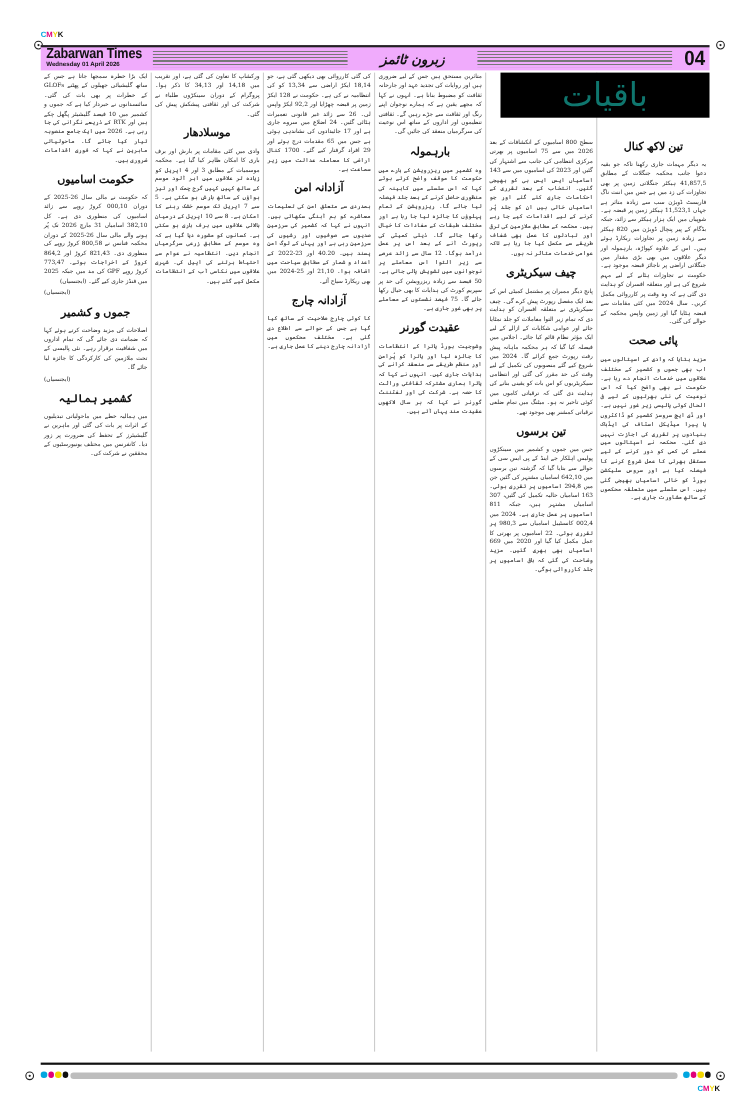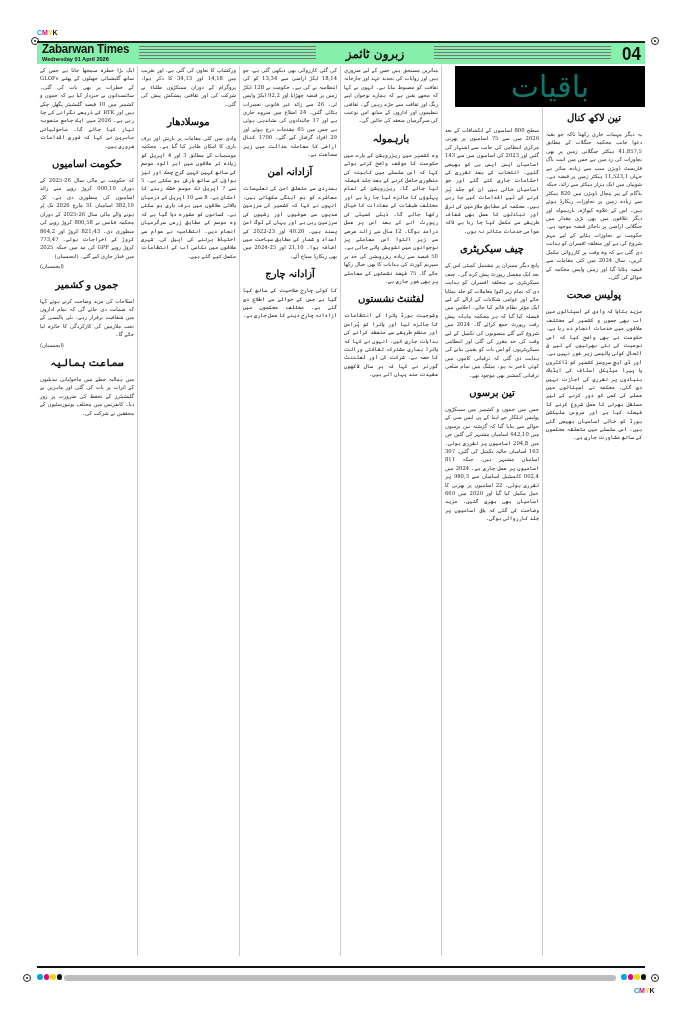--- a/index.html
+++ b/index.html
@@ -4,40 +4,40 @@
 <style>
   * { box-sizing: border-box; margin: 0; padding: 0; }
   html, body { width: 680px; height: 1016px; background: #ffffff; overflow: hidden; }
   body { position: relative; font-family: "DejaVu Sans", sans-serif; color: #111; }
 
   .reg-mark { position: absolute; width: 8px; height: 8px; border: 1px solid #222; border-radius: 50%; }
   .reg-mark::after { content: ""; position: absolute; left: 2px; top: 2px; width: 2px; height: 2px; background: #222; border-radius: 50%; }
   .cmyk-label { position: absolute; font-family: "Liberation Sans", sans-serif; font-weight: bold; font-size: 7px; letter-spacing: 0; }
   .cmyk-label .c { color: #00a6e0; } .cmyk-label .m { color: #e0007a; } .cmyk-label .y { color: #f2d600; } .cmyk-label .k { color: #111; }
 
-  .masthead { position: absolute; left: 37px; top: 41px; width: 608px; height: 23px; background: #86efac; border-top: 2px solid #222; display: flex; align-items: center; justify-content: space-between; }
+  .masthead { position: absolute; left: 37px; top: 41px; width: 608px; height: 23px; background: #f0abfc; border-top: 2px solid #222; display: flex; align-items: center; justify-content: space-between; }
   .mh-left { width: 98px; padding-left: 5px; line-height: 1; }
   .mh-title { font-family: "Liberation Sans", sans-serif; font-weight: bold; font-size: 11.5px; color: #111; letter-spacing: -0.2px; transform: scaleY(1.15); transform-origin: left; display: block; }
   .mh-date { font-family: "Liberation Sans", sans-serif; font-weight: bold; font-size: 5.6px; color: #111; display: block; margin-top: 2px; }
   .mh-lines { flex: 1; height: 15px; background: repeating-linear-gradient(to bottom, #777 0, #777 1px, transparent 1px, transparent 3px); margin: 0 4px; }
-  .mh-urdu { width: 110px; text-align: center; font-family: "DejaVu Serif", serif; font-size: 12px; font-weight: bold; direction: rtl; }
+  .mh-urdu { width: 110px; text-align: center; font-family: "DejaVu Serif", serif; font-size: 12px; font-weight: bold; font-style: italic; direction: rtl; }
   .mh-page { width: 30px; text-align: right; padding-right: 4px; font-family: "Liberation Sans", sans-serif; font-weight: bold; font-size: 17px; transform: scaleY(1.1); }
 
   .section-banner { position: absolute; left: 455px; top: 66px; width: 190px; height: 41px; background: #000; color: #0f766e; display: flex; align-items: center; justify-content: center; font-family: "DejaVu Sans", sans-serif; font-size: 30px; direction: rtl; }
 
   .columns { position: absolute; left: 37px; top: 66px; width: 608px; height: 890px; display: flex; flex-direction: row-reverse; }
   .col { height: 100%; overflow: hidden; direction: rtl; text-align: justify; font-family: "DejaVu Serif", serif; font-size: 5.3px; line-height: 8.4px; color: #222; padding: 0 3px; position: relative; }
   .col + .col { border-right: 0.5px solid #ccc; }
   .col-1 { width: 102px; }
   .col-2 { width: 101px; }
   .col-3 { width: 101px; }
   .col-4 { width: 101px; }
   .col-5 { width: 102px; }
   .col-6 { width: 101px; }
-  .col.under-banner { padding-top: 38px; }
+  .col.under-banner { padding-top: 54px; }
   .col-2.under-banner { padding-top: 60px; }
 
   .headline { display: block; text-align: center; font-family: Liberation Sans, sans-serif; font-weight: bold; font-size: 10px; line-height: 16px; margin: 6px 0 4px; color: #111; }
   .para { display: block; margin-bottom: 2px; }
   .sig { display: block; text-align: left; font-size: 5.3px; }
 
   .bottom-rule { position: absolute; left: 37px; top: 966px; width: 608px; height: 1.5px; background: #111; }
   .color-bar { position: absolute; left: 64px; top: 975px; width: 552px; height: 6px; background: #bdbdbd; border-radius: 3px; }
   .dots { position: absolute; top: 974px; display: flex; gap: 1px; }
   .dot { width: 5.5px; height: 5.5px; border-radius: 50%; }
@@ -59,37 +59,37 @@
   <div class="mh-lines"></div>
   <div class="mh-urdu">زبرون ٹائمز</div>
   <div class="mh-lines"></div>
   <div class="mh-page">04</div>
 </header>
 
 <main class="columns">
   <section class="col col-1 under-banner">
     <h2 class="headline">تین لاکھ کنال</h2>
     <p class="para">یہ دیگر مہمات جاری رکھنا تاکہ جو بقیہ دعوا جانب محکمہ جنگلات کے مطابق 41,857,5 ہیکٹر جنگلاتی زمین پر بھی تجاوزات کی زد میں ہے جس میں اننت ناگ فاریسٹ ڈویژن سب سے زیادہ متاثر ہے جہاں 11,523,1 ہیکٹر زمین پر قبضہ ہے۔ شوپیاں میں ایک ہزار ہیکٹر سے زائد، جبکہ بڈگام کے پیر پنچال ڈویژن میں 820 ہیکٹر سے زیادہ زمین پر تجاوزات ریکارڈ ہوئے ہیں۔ اس کے علاوہ کپواڑہ، بارہمولہ اور دیگر علاقوں میں بھی بڑی مقدار میں جنگلاتی اراضی پر ناجائز قبضہ موجود ہے۔ حکومت نے تجاوزات ہٹانے کے لیے مہم شروع کی ہے اور متعلقہ افسران کو ہدایت دی گئی ہے کہ وہ وقت پر کارروائی مکمل کریں۔ سال 2024 میں کئی مقامات سے قبضہ ہٹایا گیا اور زمین واپس محکمہ کے حوالے کی گئی۔</p>
-    <h2 class="headline">پولیس صحت</h2>
+    <h2 class="headline">پائی صحت</h2>
     <p class="para">مزید بتایا کہ وادی کے اسپتالوں میں اب بھی جموں و کشمیر کے مختلف علاقوں میں خدمات انجام دے رہا ہے۔ حکومت نے بھی واضح کیا کہ اس نوعیت کی نئی بھرتیوں کے لیے فی الحال کوئی پالیسی زیر غور نہیں ہے۔ اور ڈی ایچ سروسز کشمیر کو ڈاکٹروں یا پیرا میڈیکل اسٹاف کی ایڈہاک بنیادوں پر تقرری کی اجازت نہیں دی گئی۔ محکمہ نے اسپتالوں میں عملے کی کمی کو دور کرنے کے لیے مستقل بھرتی کا عمل شروع کرنے کا فیصلہ کیا ہے اور سروس سلیکشن بورڈ کو خالی اسامیاں بھیجی گئی ہیں۔ اس سلسلے میں متعلقہ محکموں کے ساتھ مشاورت جاری ہے۔</p>
   </section>
 
   <section class="col col-2 under-banner">
     <p class="para">سطح 800 اسامیوں کے انکشافات کے بعد 2026 میں سے 75 اسامیوں پر بھرتی مرکزی انتظامی کی جانب سے اشتہار کی گئیں اور 2023 کی اسامیوں میں سے 143 اسامیاں ایس ایس بی کو بھیجی گئیں۔ انتخاب کے بعد تقرری کے احکامات جاری کئے گئے اور جو اسامیاں خالی ہیں ان کو جلد پُر کرنے کے لیے اقدامات کیے جا رہے ہیں۔ محکمہ کے مطابق ملازمین کی ترقی اور تبادلوں کا عمل بھی شفاف طریقے سے مکمل کیا جا رہا ہے تاکہ عوامی خدمات متاثر نہ ہوں۔</p>
     <h2 class="headline">چیف سیکریٹری</h2>
     <p class="para">پانچ دیگر ممبران پر مشتمل کمیٹی اس کے بعد ایک مفصل رپورٹ پیش کرے گی۔ چیف سیکریٹری نے متعلقہ افسران کو ہدایت دی کہ تمام زیر التوا معاملات کو جلد نمٹایا جائے اور عوامی شکایات کے ازالے کے لیے ایک مؤثر نظام قائم کیا جائے۔ اجلاس میں فیصلہ کیا گیا کہ ہر محکمہ ماہانہ پیش رفت رپورٹ جمع کرائے گا۔ 2024 میں شروع کیے گئے منصوبوں کی تکمیل کے لیے وقت کی حد مقرر کی گئی اور انتظامی سیکریٹریوں کو اس بات کو یقینی بنانے کی ہدایت دی گئی کہ ترقیاتی کاموں میں کوئی تاخیر نہ ہو۔ میٹنگ میں تمام ضلعی ترقیاتی کمشنر بھی موجود تھے۔</p>
     <h2 class="headline">تین برسوں</h2>
     <p class="para">جس میں جموں و کشمیر میں سینکڑوں پولیس اہلکار جے اینڈ کے پی ایس سی کے حوالے سے بتایا گیا کہ گزشتہ تین برسوں میں 642,10 اسامیاں مشتہر کی گئیں جن میں 294,8 اسامیوں پر تقرری ہوئی۔ 163 اسامیاں حالیہ تکمیل کی گئیں، 307 اسامیاں مشتہر ہیں، جبکہ 811 اسامیوں پر عمل جاری ہے۔ 2024 میں 002,4 کانسٹیبل اسامیاں سے 980,3 پر تقرری ہوئی۔ 22 اسامیوں پر بھرتی کا عمل مکمل کیا گیا اور 2020 میں 669 اسامیاں بھی بھری گئیں۔ مزید وضاحت کی گئی کہ باقی اسامیوں پر جلد کارروائی ہوگی۔</p>
   </section>
 
   <section class="col col-3">
     <p class="para">متاثرین مستحق ہیں جس کے لیے ضروری ہیں اور روایات کی تجدید عہد اور جارحانہ ثقافت کو مضبوط بنانا ہے۔ انہوں نے کہا کہ مجھے یقین ہے کہ ہمارے نوجوان اپنے رنگ اور ثقافت سے جڑے رہیں گے۔ ثقافتی تنظیموں اور اداروں کے ساتھ اس نوعیت کی سرگرمیاں منعقد کی جائیں گی۔</p>
     <h2 class="headline">بارہمولہ</h2>
     <p class="para">وہ کشمیر میں ریزرویشن کے بارے میں حکومت کا موقف واضح کرتے ہوئے کہا کہ اس سلسلے میں کابینہ کی منظوری حاصل کرنے کے بعد جلد فیصلہ لیا جائے گا۔ ریزرویشن کے تمام پہلوؤں کا جائزہ لیا جا رہا ہے اور مختلف طبقات کے مفادات کا خیال رکھا جائے گا۔ ذیلی کمیٹی کی رپورٹ آنے کے بعد اس پر عمل درآمد ہوگا۔ 12 سال سے زائد عرصے سے زیر التوا اس معاملے پر نوجوانوں میں تشویش پائی جاتی ہے۔ 50 فیصد سے زیادہ ریزرویشن کی حد پر سپریم کورٹ کی ہدایات کا بھی خیال رکھا جائے گا۔ 75 فیصد نشستوں کے معاملے پر بھی غور جاری ہے۔</p>
-    <h2 class="headline">لفٹننٹ نشستوں</h2>
+    <h2 class="headline">عقیدت گورنر</h2>
     <p class="para">وشوجیت بورڈ یاترا کے انتظامات کا جائزہ لیا اور یاترا کو پُرامن اور منظم طریقے سے منعقد کرانے کی ہدایات جاری کیں۔ انہوں نے کہا کہ یاترا ہماری مشترکہ ثقافتی وراثت کا حصہ ہے۔ شرکت کی اور لفٹننٹ گورنر نے کہا کہ ہر سال لاکھوں عقیدت مند یہاں آتے ہیں۔</p>
   </section>
 
   <section class="col col-4">
     <p class="para">کی گئی کارروائی بھی دیکھی گئی ہے، جو 18,14 ایکڑ اراضی سے 13,34 کو کی انتظامیہ نے کی ہے۔ حکومت نے 128 ایکڑ زمین پر قبضہ چھڑایا اور 92,2 ایکڑ واپس لی۔ 26 سے زائد غیر قانونی تعمیرات ہٹائی گئیں۔ 24 اضلاع میں سروے جاری ہے اور 17 جائیدادوں کی نشاندہی ہوئی ہے جس میں 65 مقدمات درج ہوئے اور 29 افراد گرفتار کیے گئے۔ 1700 کنال اراضی کا معاملہ عدالت میں زیر سماعت ہے۔</p>
     <h2 class="headline">آزادانہ امن</h2>
     <p class="para">ہمدردی سے متعلق امن کی تعلیمات معاشرے کو ہم آہنگی سکھاتی ہیں۔ انہوں نے کہا کہ کشمیر کی سرزمین صدیوں سے صوفیوں اور رشیوں کی سرزمین رہی ہے اور یہاں کے لوگ امن پسند ہیں۔ 40.20 اور 23-2022 کے اعداد و شمار کے مطابق سیاحت میں اضافہ ہوا۔ 21,10 اور 25-2024 میں بھی ریکارڈ سیاح آئے۔</p>
     <h2 class="headline">آزادانہ چارج</h2>
     <p class="para">کا کوئی چارج صلاحیت کے ساتھ کیا گیا ہے جس کے حوالے سے اطلاع دی گئی ہے۔ مختلف محکموں میں آزادانہ چارج دینے کا عمل جاری ہے۔</p>
   </section>
@@ -101,21 +101,21 @@
   </section>
 
   <section class="col col-6">
     <p class="para">ایک بڑا خطرہ سمجھا جاتا ہے جس کے ساتھ گلیشیائی جھیلوں کے پھٹنے GLOFs کے خطرات پر بھی بات کی گئی۔ سائنسدانوں نے خبردار کیا ہے کہ جموں و کشمیر میں 10 فیصد گلیشیئر پگھل چکے ہیں اور RTK کے ذریعے نگرانی کی جا رہی ہے۔ 2026 میں ایک جامع منصوبہ تیار کیا جائے گا۔ ماحولیاتی ماہرین نے کہا کہ فوری اقدامات ضروری ہیں۔</p>
     <h2 class="headline">حکومت اسامیوں</h2>
     <p class="para">کہ حکومت نے مالی سال 26-2025 کے دوران 000,10 کروڑ روپے سے زائد اسامیوں کی منظوری دی ہے۔ کل 382,10 اسامیاں 31 مارچ 2026 تک پُر ہونے والے مالی سال 26-2025 کے دوران محکمہ فنانس نے 800,58 کروڑ روپے کی منظوری دی۔ 821,43 کروڑ اور 864,2 کروڑ کے اخراجات ہوئے۔ 773,47 کروڑ روپے GPF کی مد میں جبکہ 2025 میں فنڈز جاری کیے گئے۔ (ایجنسیاں)</p>
     <span class="sig">(ایجنسیاں)</span>
     <h2 class="headline">جموں و کشمیر</h2>
     <p class="para">اصلاحات کی مزید وضاحت کرتے ہوئے کہا کہ ضمانت دی جائے گی کہ تمام اداروں میں شفافیت برقرار رہے۔ نئی پالیسی کے تحت ملازمین کی کارکردگی کا جائزہ لیا جائے گا۔</p>
     <span class="sig">(ایجنسیاں)</span>
-    <h2 class="headline">سماعت ہمالیہ</h2>
+    <h2 class="headline">کشمیر ہمالیہ</h2>
     <p class="para">میں ہمالیہ خطے میں ماحولیاتی تبدیلیوں کے اثرات پر بات کی گئی اور ماہرین نے گلیشیئرز کے تحفظ کی ضرورت پر زور دیا۔ کانفرنس میں مختلف یونیورسٹیوں کے محققین نے شرکت کی۔</p>
   </section>
 </main>
 
 <div class="section-banner">باقیات</div>
 
 <div class="bottom-rule"></div>
 <div class="reg-mark" style="left:23px; top:974px;"></div>
 <div class="dots" style="left:37px;">
   <span class="dot" style="background:#00a6e0;"></span>

